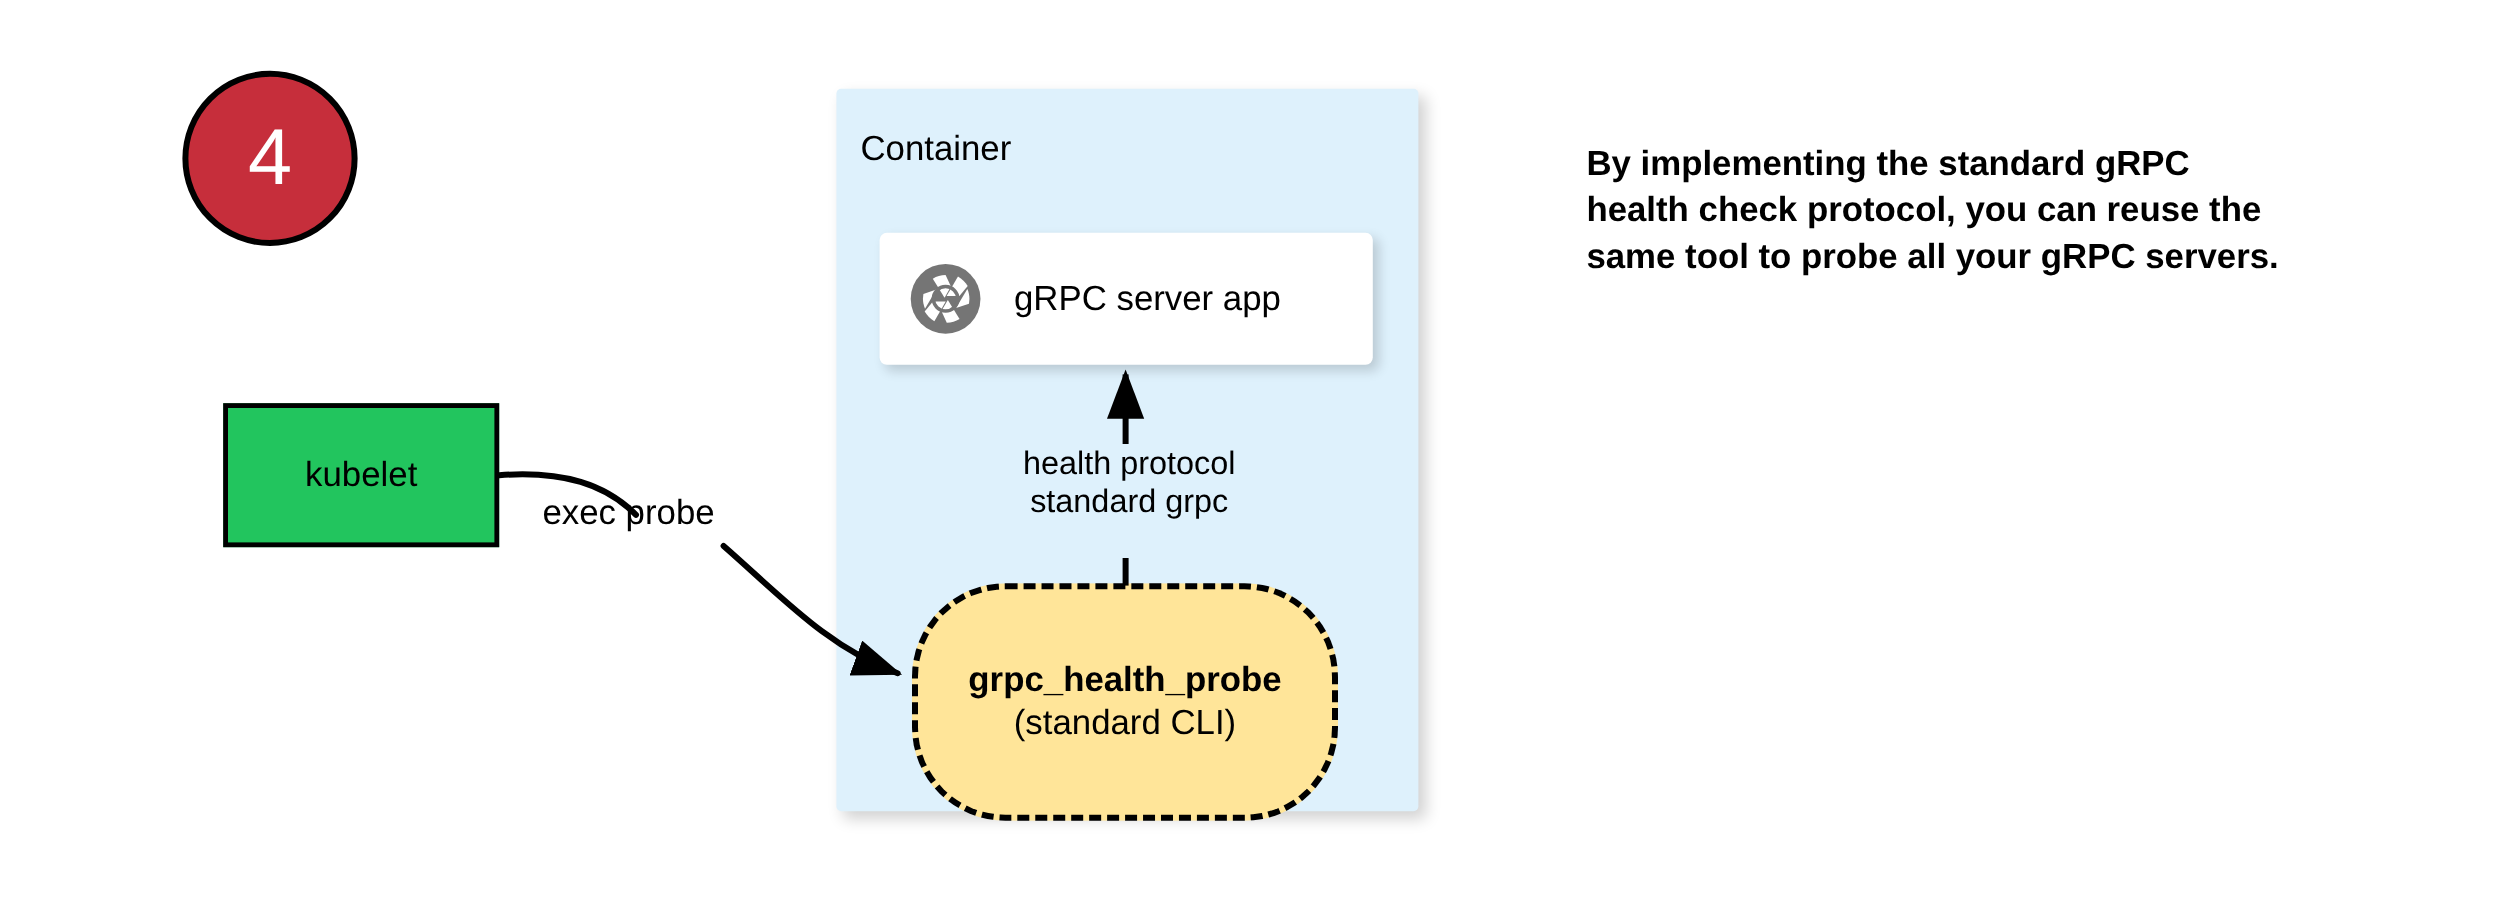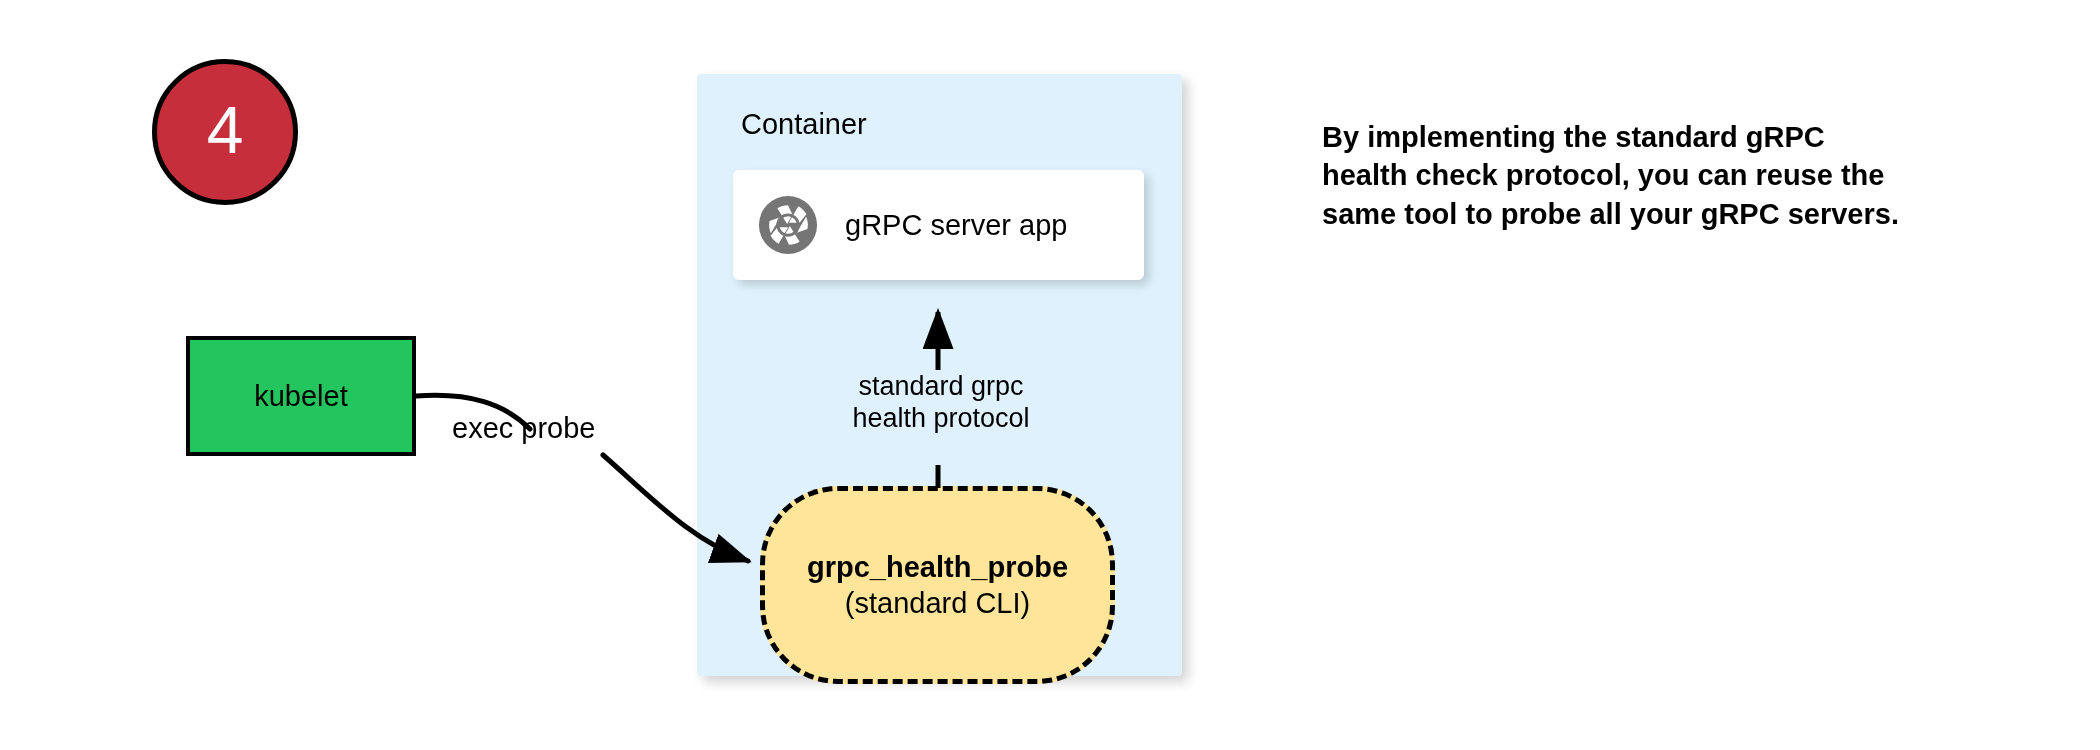--- a/index.html
+++ b/index.html
@@ -68,31 +68,31 @@
     left: 697px;
     top: 74px;
     width: 485px;
     height: 602px;
     background: #DEF1FC;
     border-radius: 4px;
     box-shadow: 6px 6px 12px rgba(0,0,0,0.18);
   }
   .container-title {
     position: absolute;
-    left: 44px;
+    left: 20px;
     top: 34px;
     font-size: 29px;
     color: #000000;
   }
 
   
   .server-card {
     position: absolute;
     left: 733px;
-    top: 170px;
+    top: 194px;
     width: 411px;
     height: 110px;
     background: #ffffff;
     border-radius: 6px;
     box-shadow: 5px 5px 10px rgba(0,0,0,0.16);
     display: flex;
     align-items: center;
     padding-left: 24px;
     box-sizing: border-box;
   }
@@ -231,19 +231,19 @@
 
     <line x1="938" y1="488" x2="938" y2="465" stroke="#000000" stroke-width="5"></line>
     <line x1="938" y1="370" x2="938" y2="312" stroke="#000000" stroke-width="5" marker-end="url(#arrowhead)"></line>
   </svg>
 
   <div class="exec-probe-label">
     <b>exec</b><span> probe</span>
   </div>
 
   <div class="protocol-label">
+    <div>health protocol</div>
     <div>standard grpc</div>
-    <div>health protocol</div>
   </div>
 
   <div class="side-note">By implementing the standard gRPC health check protocol, you can reuse the same tool to probe all your gRPC servers.</div>
 
 </div>
 
 </body></html>

